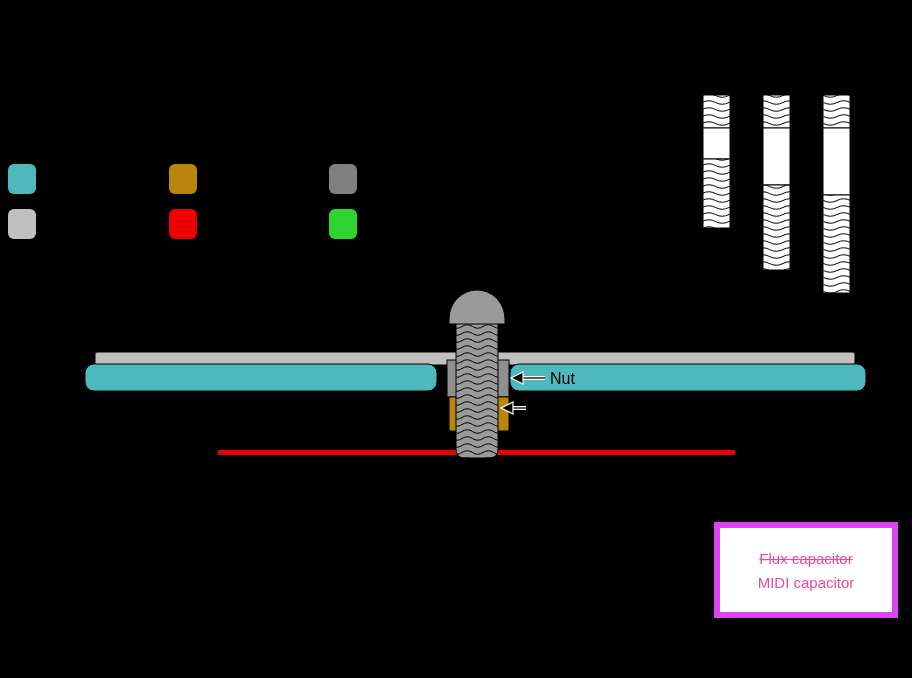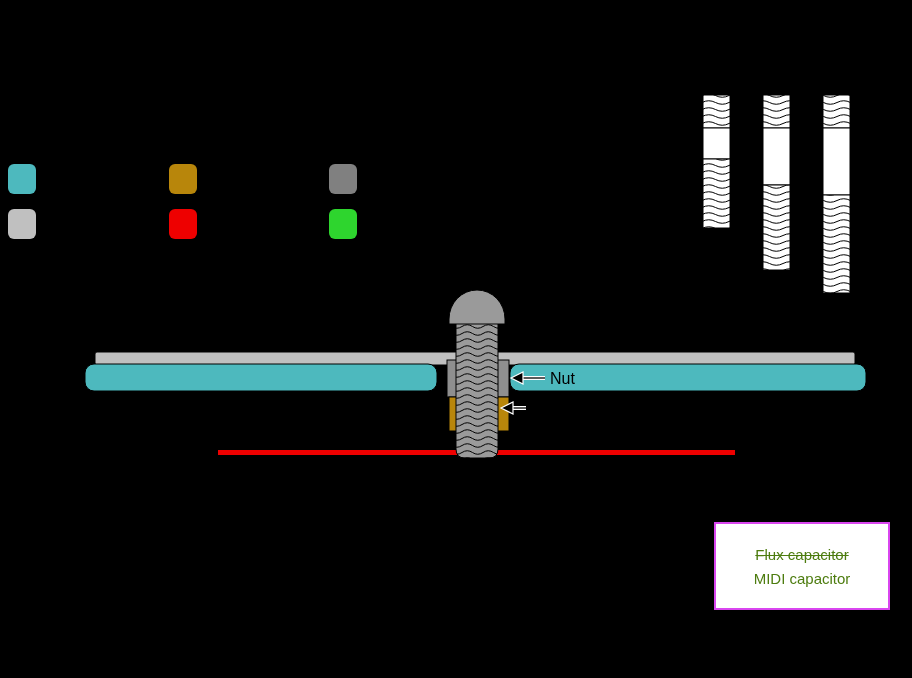--- a/index.html
+++ b/index.html
@@ -11,21 +11,21 @@
   .scene text{font-family:"Liberation Sans",sans-serif;font-size:16px;fill:#000;}
   .swatch{position:absolute;width:28px;height:30px;border-radius:6px;}
   .sw0{left:8px;top:164px}
   .sw1{left:8px;top:209px}
   .sw2{left:169px;top:164px}
   .sw3{left:169px;top:209px}
   .sw4{left:329px;top:164px}
   .sw5{left:329px;top:209px}
   .note-box{
     position:absolute;left:714px;top:522px;width:172px;height:84px;
-    background:#fff;border:2px solid #d946ef;color:#4d7c0f;font-size:15px;
+    background:#fff;border:6px solid #d946ef;color:#ec4899;font-size:15px;
     display:flex;flex-direction:column;align-items:center;justify-content:center;gap:7px;
   }
   .strike{text-decoration:line-through;}
 </style>
 </head>
 <body>
 
 <div class="canvas" style="background: rgb(0, 0, 0);">
 
   <div class="swatch sw0" style="background: rgb(77, 185, 190);"></div>

